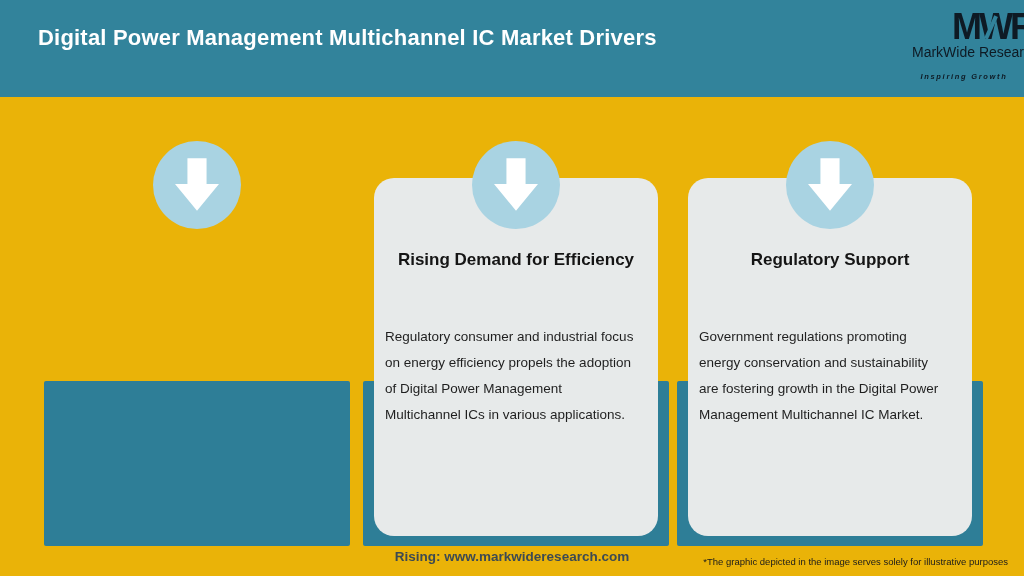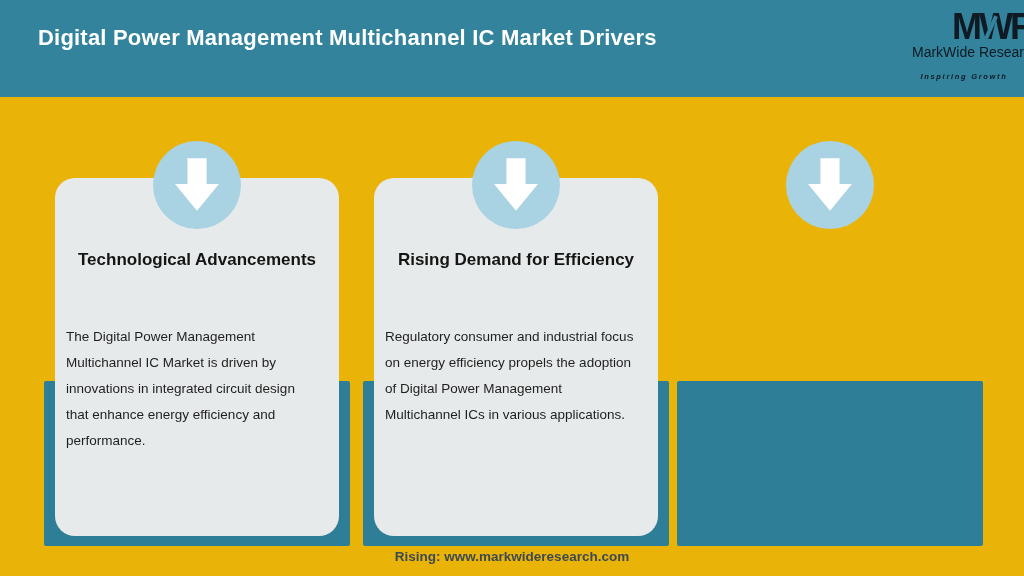--- a/index.html
+++ b/index.html
@@ -88,49 +88,49 @@
       </div>
       <div class="logo-name">MarkWide Research</div>
       <div class="logo-tagline">Inspiring Growth</div>
     </div>
   </header>
 
   <div class="accent a0"></div>
   <div class="accent a1"></div>
   <div class="accent a2"></div>
 
-  <section class="card c0">
-    <h2>Technological Advancements</h2>
-    <p>The Digital Power Management
-Multichannel IC Market is driven by
-innovations in integrated circuit design
-that enhance energy efficiency and
-performance.</p>
-  </section>
 
   <section class="card c1">
     <h2>Rising Demand for Efficiency</h2>
     <p>Regulatory consumer and industrial focus
 on energy efficiency propels the adoption
 of Digital Power Management
 Multichannel ICs in various applications.</p>
   </section>
 
+  <section class="card c2">
+    <h2>Regulatory Support</h2>
+    <p>Government regulations promoting
+energy conservation and sustainability
+are fostering growth in the Digital Power
+Management Multichannel IC Market.</p>
+  </section>
 
   <div class="circle ci0">
     <svg viewBox="0 0 46 56">
       <path d="M13 0 H33 V27 H46 L23 55 L0 27 H13 Z" fill="#ffffff"></path>
     </svg>
   </div>
   <div class="circle ci1">
     <svg viewBox="0 0 46 56">
       <path d="M13 0 H33 V27 H46 L23 55 L0 27 H13 Z" fill="#ffffff"></path>
     </svg>
   </div>
   <div class="circle ci2">
     <svg viewBox="0 0 46 56">
       <path d="M13 0 H33 V27 H46 L23 55 L0 27 H13 Z" fill="#ffffff"></path>
     </svg>
   </div>
 
   <p class="source">Rising: www.markwideresearch.com</p>
+  <p class="disclaimer">*The graphic depicted in the image serves solely for illustrative purposes</p>
 
 </div>
 
 </body></html>

